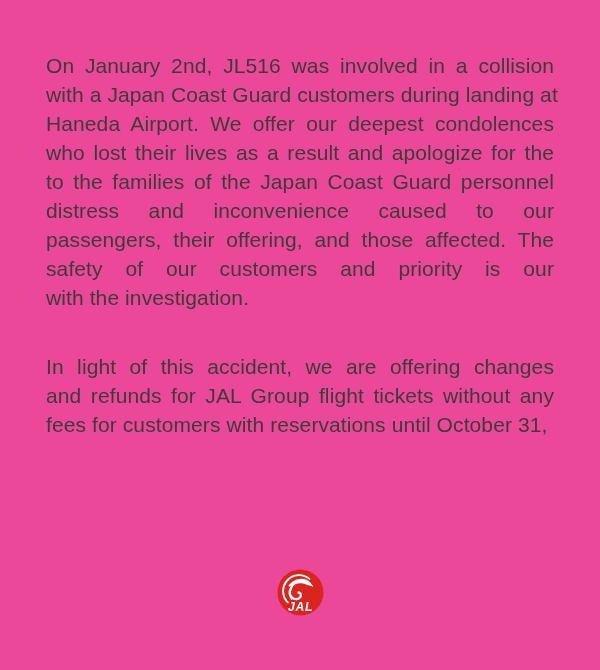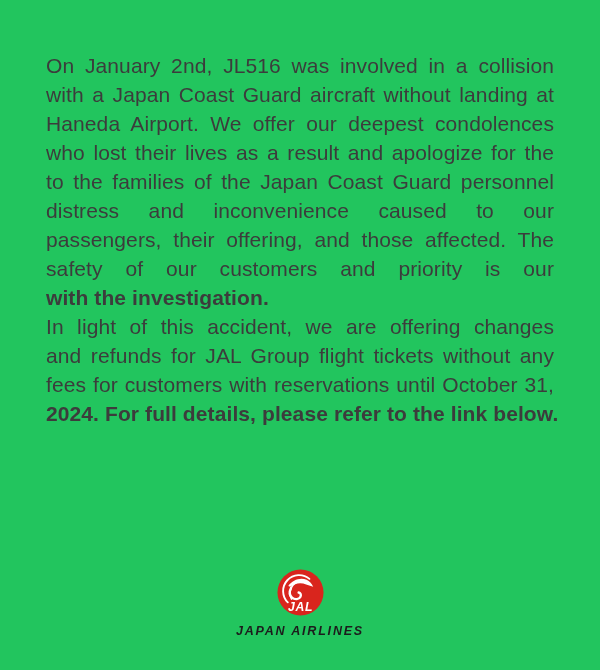--- a/index.html
+++ b/index.html
@@ -4,45 +4,44 @@
 <style>
   html, body {
     margin: 0;
     padding: 0;
     background: #ffffff;
   }
   .page {
     position: relative;
     width: 600px;
     height: 670px;
-    background: #22c55e;
+    background: #ec4899;
     overflow: hidden;
     font-family: "Liberation Sans", sans-serif;
   }
   .statement {
     position: absolute;
     left: 46px;
     right: 46px;
     top: 51px;
     color: #3c3c3c;
   }
   .para { }
-  .para + .para { }
+  .para + .para { margin-top: 40px; }
   .line {
     font-size: 21px;
     line-height: 29px;
     height: 29px;
     letter-spacing: 0.1px;
     text-align: justify;
     text-align-last: justify;
     white-space: nowrap;
   }
   .para .line:last-child {
     text-align-last: left;
-    font-weight: bold;
   }
   .footer {
     position: absolute;
     left: 0;
     right: 0;
     top: 569px;
     display: flex;
     flex-direction: column;
     align-items: center;
   }
@@ -63,52 +62,50 @@
 </style>
 </head>
 <body>
 
 <div class="page">
 
   <div class="statement">
 
     <div class="para">
       <div class="line">On January 2nd, JL516 was involved in a collision</div>
-      <div class="line">with a Japan Coast Guard aircraft without landing at</div>
+      <div class="line">with a Japan Coast Guard customers during landing at</div>
       <div class="line">Haneda Airport. We offer our deepest condolences</div>
       <div class="line">who lost their lives as a result and apologize for the</div>
       <div class="line">to the families of the Japan Coast Guard personnel</div>
       <div class="line">distress and inconvenience caused to our</div>
       <div class="line">passengers, their offering, and those affected. The</div>
       <div class="line">safety of our customers and priority is our</div>
       <div class="line">with the investigation.</div>
     </div>
 
     <div class="para">
       <div class="line">In light of this accident, we are offering changes</div>
       <div class="line">and refunds for JAL Group flight tickets without any</div>
       <div class="line">fees for customers with reservations until October 31,</div>
-      <div class="line">2024. For full details, please refer to the link below.</div>
     </div>
 
   </div>
 
   <div class="footer">
 
     <svg class="logo-svg" viewBox="0 0 100 100" xmlns="http://www.w3.org/2000/svg">
       <circle cx="50" cy="50" r="49" fill="#d9251d"></circle>
       <g>
 
         <path d="M23 71 A34 34 0 0 1 69 21" stroke="#ffffff" stroke-width="4" fill="none" stroke-linecap="round"></path>
         <path d="M31 64 A25 25 0 0 1 64 29" stroke="#ffffff" stroke-width="3.5" fill="none" stroke-linecap="round"></path>
 
         <path d="M24 36 C33 23 50 17 63 23 C69 26 74 31 77 38 L62 33 C51 28 38 30 28 38 Z" fill="#ffffff"></path>
 
         <path d="M30 40 C26 48 26 56 32 61 C38 66 47 65 50 59 C52 55 50 51 46 50" stroke="#ffffff" stroke-width="5" fill="none" stroke-linecap="round"></path>
       </g>
       <text x="50" y="89" text-anchor="middle" font-size="26" font-weight="bold" font-style="italic" letter-spacing="1.5" font-family="Liberation Sans, sans-serif" fill="#ffffff">JAL</text>
     </svg>
 
-    <div class="wordmark">JAPAN AIRLINES</div>
 
   </div>
 
 </div>
 
 </body></html>

